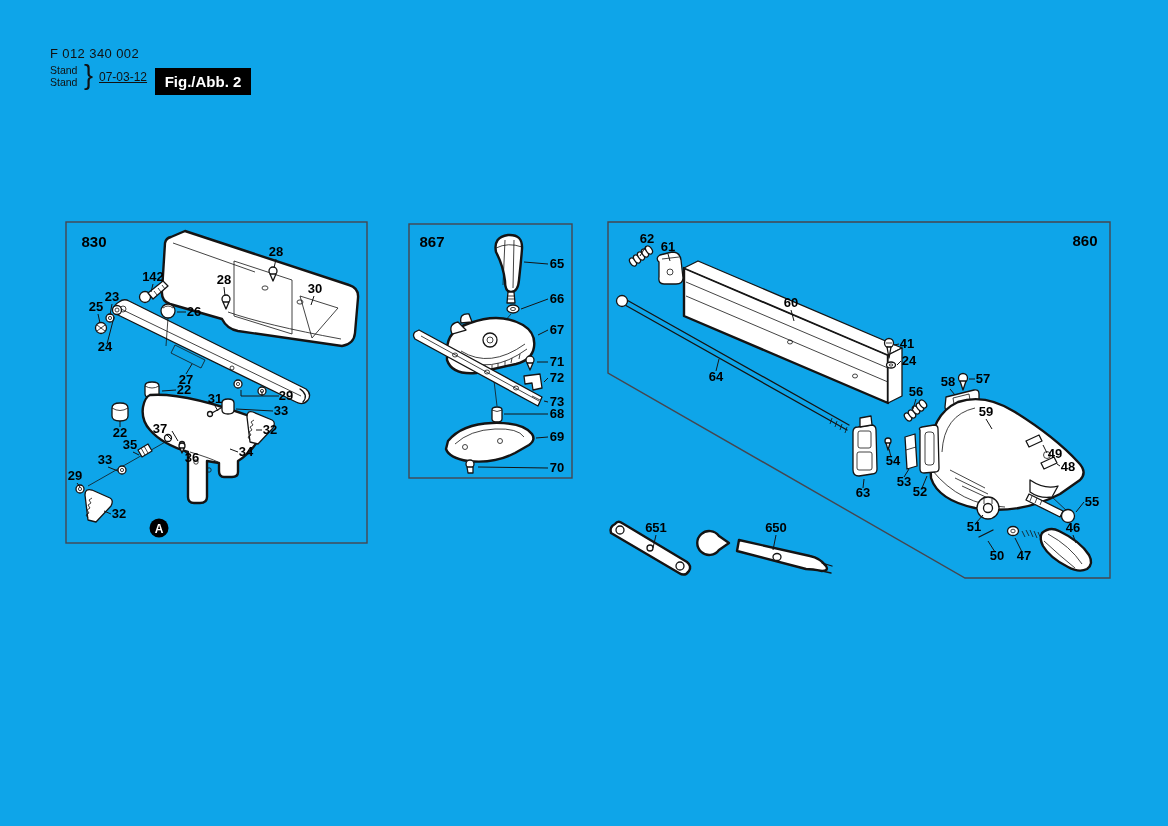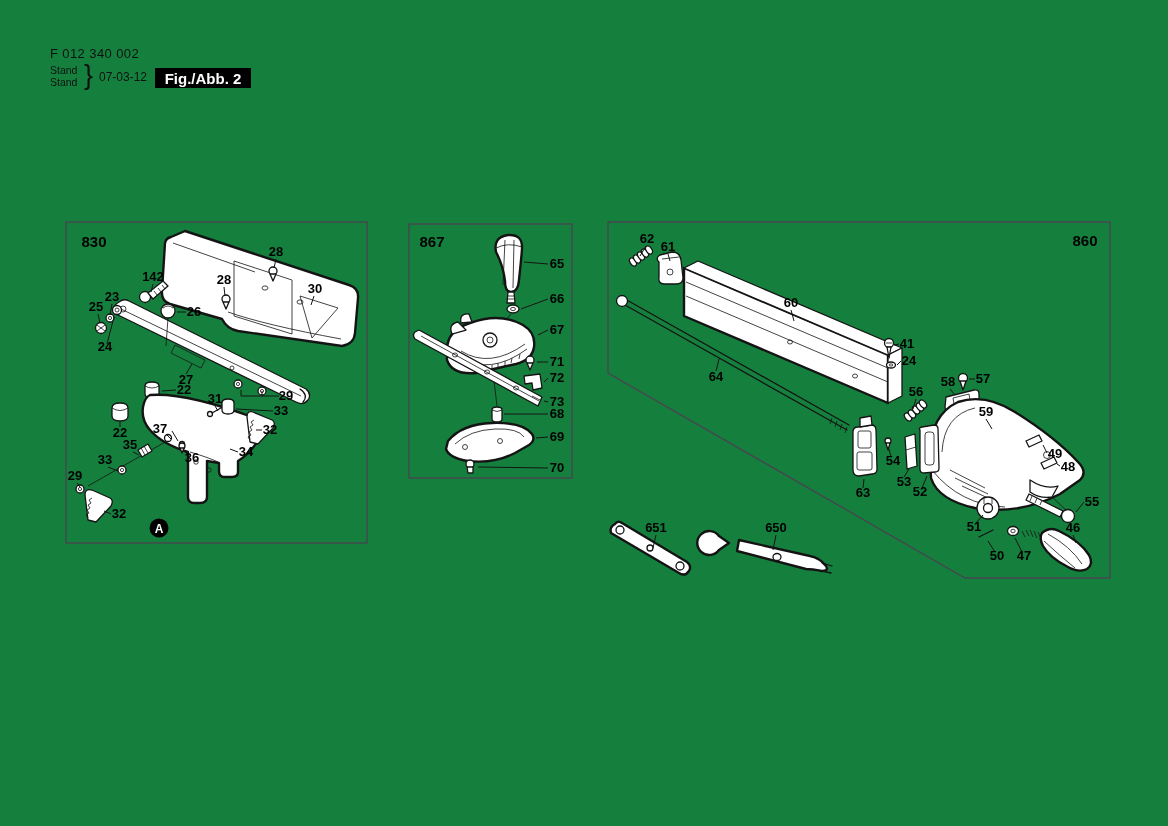--- a/index.html
+++ b/index.html
@@ -1,22 +1,22 @@
 <!DOCTYPE html>
 <html><head>
 <meta charset="utf-8">
 <style>
   html,body{margin:0;padding:0;background:#fff;}
-  .page{position:relative;width:1168px;height:826px;background:#15803d;
+  .page{position:relative;width:1168px;height:826px;background:#0ea5e9;
         font-family:"Liberation Sans",sans-serif;color:#111;overflow:hidden;}
   .hdr-part{position:absolute;left:50px;top:46px;font-size:13px;letter-spacing:.4px;}
   .hdr-stand{position:absolute;left:50px;top:65px;font-size:10.5px;line-height:11.5px;}
   .hdr-brace{position:absolute;left:84px;top:60px;font-size:27px;font-weight:300;}
-  .hdr-date{position:absolute;left:99px;top:70px;font-size:12px;}
-  .fig-badge{position:absolute;left:155px;top:68px;width:96px;height:20px;background:#000;
+  .hdr-date{position:absolute;left:99px;top:70px;font-size:12px;text-decoration:underline;}
+  .fig-badge{position:absolute;left:155px;top:68px;width:96px;height:27px;background:#000;
              color:#fff;font-weight:bold;font-size:15px;display:flex;align-items:center;justify-content:center;}
   .footer{position:absolute;left:63px;top:714px;font-size:11.5px;line-height:13.4px;}
   svg.diagram{position:absolute;left:0;top:0;}
   .box-border{fill:none;stroke:#46464f;stroke-width:1.4px;}
   .thick{fill:#fff;stroke:#141414;stroke-width:2.4px;stroke-linejoin:round;}
   .med{fill:#fff;stroke:#141414;stroke-width:1.3px;stroke-linejoin:round;}
   .medline{fill:none;stroke:#141414;stroke-width:1.3px;stroke-linecap:round;}
   .thin{fill:none;stroke:#141414;stroke-width:0.8px;}
   .leader{fill:none;stroke:#141414;stroke-width:1px;}
   .callout{font-family:"Liberation Sans",sans-serif;font-size:13px;font-weight:bold;fill:#000;text-anchor:middle;}

